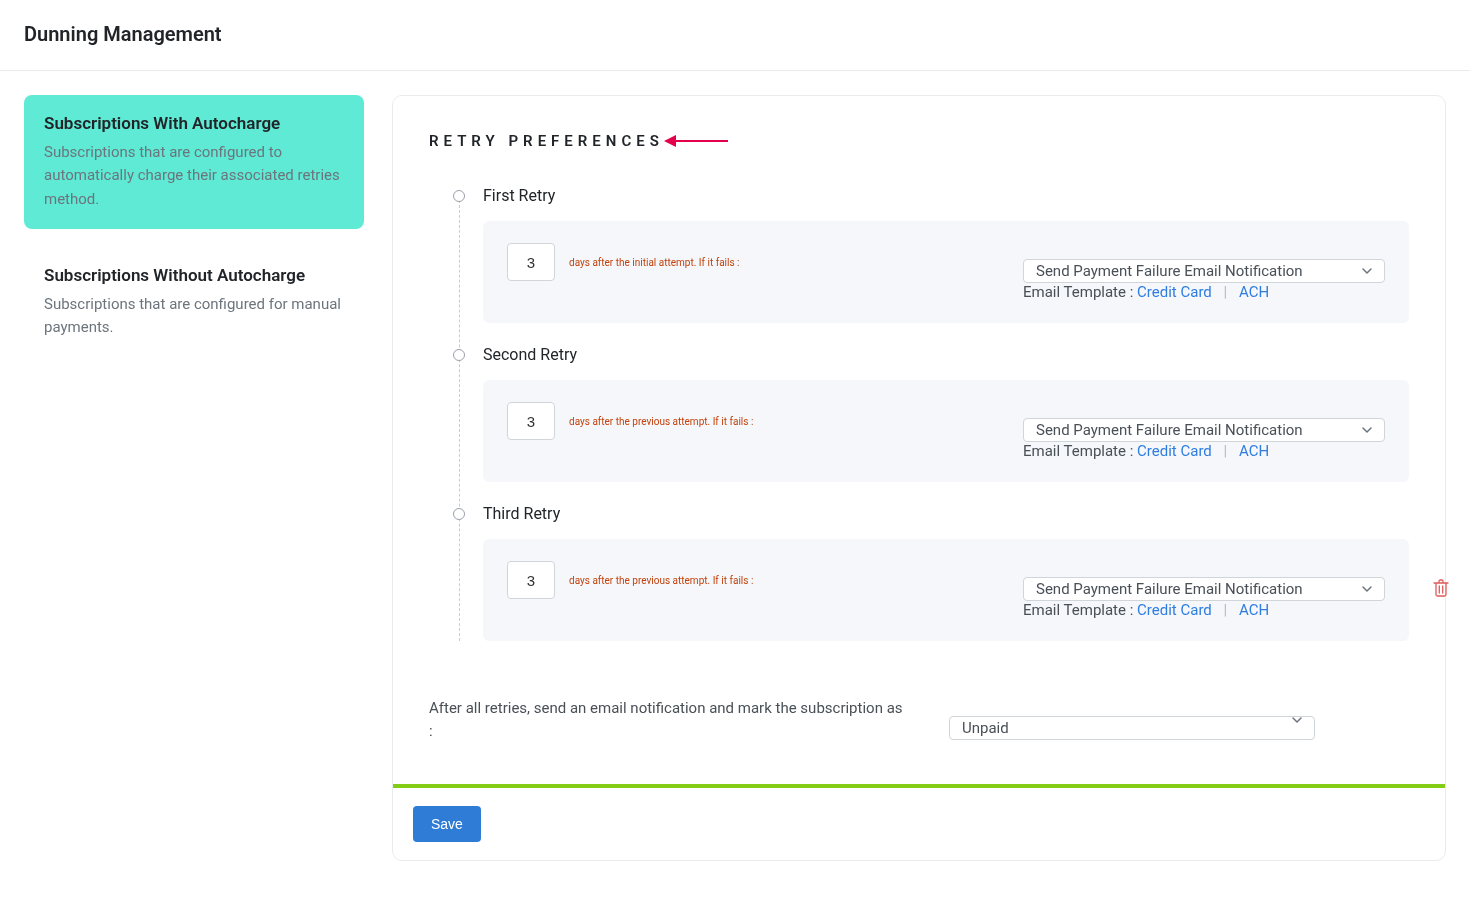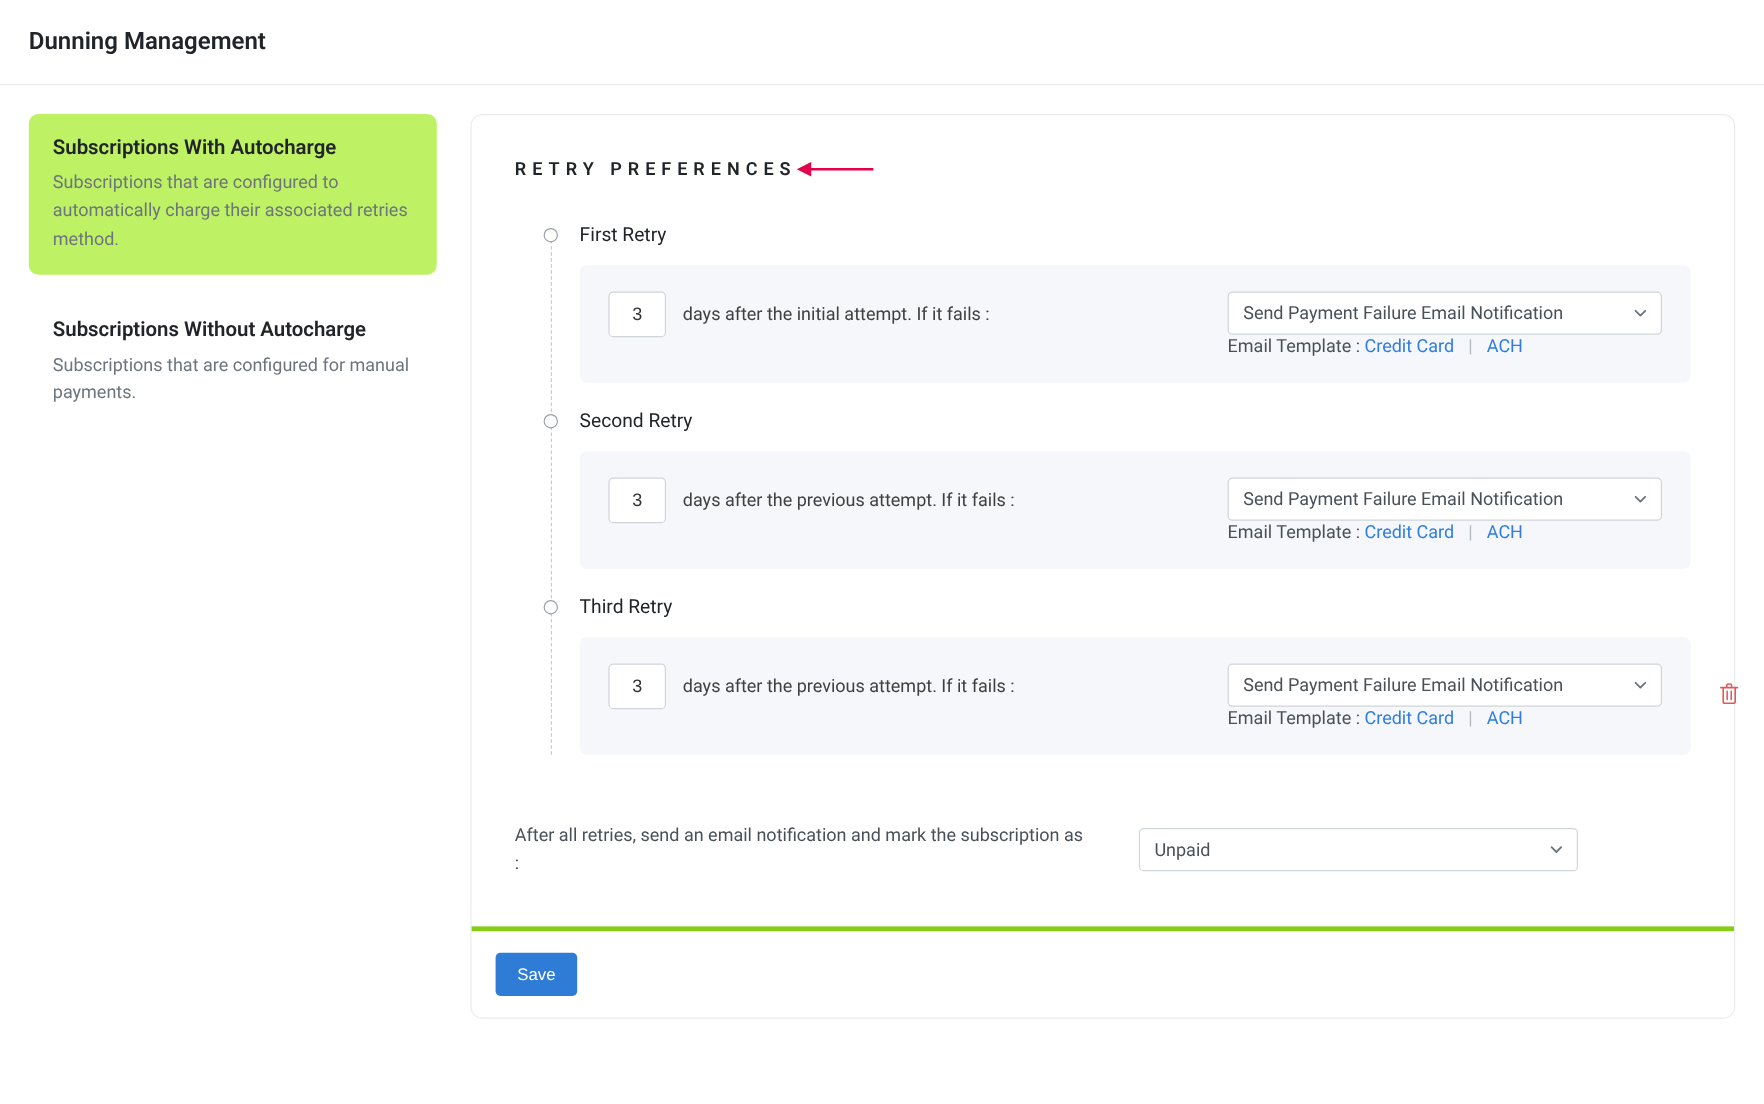--- a/index.html
+++ b/index.html
@@ -28,21 +28,21 @@
   .sidebar {
     width: 340px;
     flex: 0 0 340px;
   }
   .sidebar-item {
     padding: 18px 20px;
     border-radius: 8px;
     cursor: pointer;
   }
   .sidebar-item.active {
-    background: #bef264;
+    background: #5eead4;
   }
   .sidebar-item-title {
     font-size: 17px;
     font-weight: 600;
     color: #212529;
     margin-bottom: 8px;
   }
   .sidebar-item-desc {
     font-size: 15px;
     color: #6c757d;
@@ -131,42 +131,43 @@
     width: 48px;
     height: 38px;
     border: 1px solid #d0d5da;
     border-radius: 4px;
     background: #fff;
     text-align: center;
     font-size: 15px;
     color: #333;
   }
   .step-text {
-    font-size: 15px;
-    color: #404040;
+    font-size: 10px;
+    color: #c2410c;
   }
   .step-right {
     width: 362px;
     flex: 0 0 362px;
   }
   .select-wrap {
     position: relative;
   }
   .select {
     width: 100%;
-    height: 36px;
+    height: 24px;
     border: 1px solid #d0d5da;
     border-radius: 4px;
     background: #fff;
     padding: 0 36px 0 12px;
     font-size: 15px;
     color: #495057;
     display: flex;
     align-items: center;
     cursor: pointer;
+    margin-top: 16px;
   }
   .chevron {
     position: absolute;
     right: 12px;
     top: 50%;
     transform: translateY(-50%);
     pointer-events: none;
   }
   .template-row {
     font-size: 15px;

